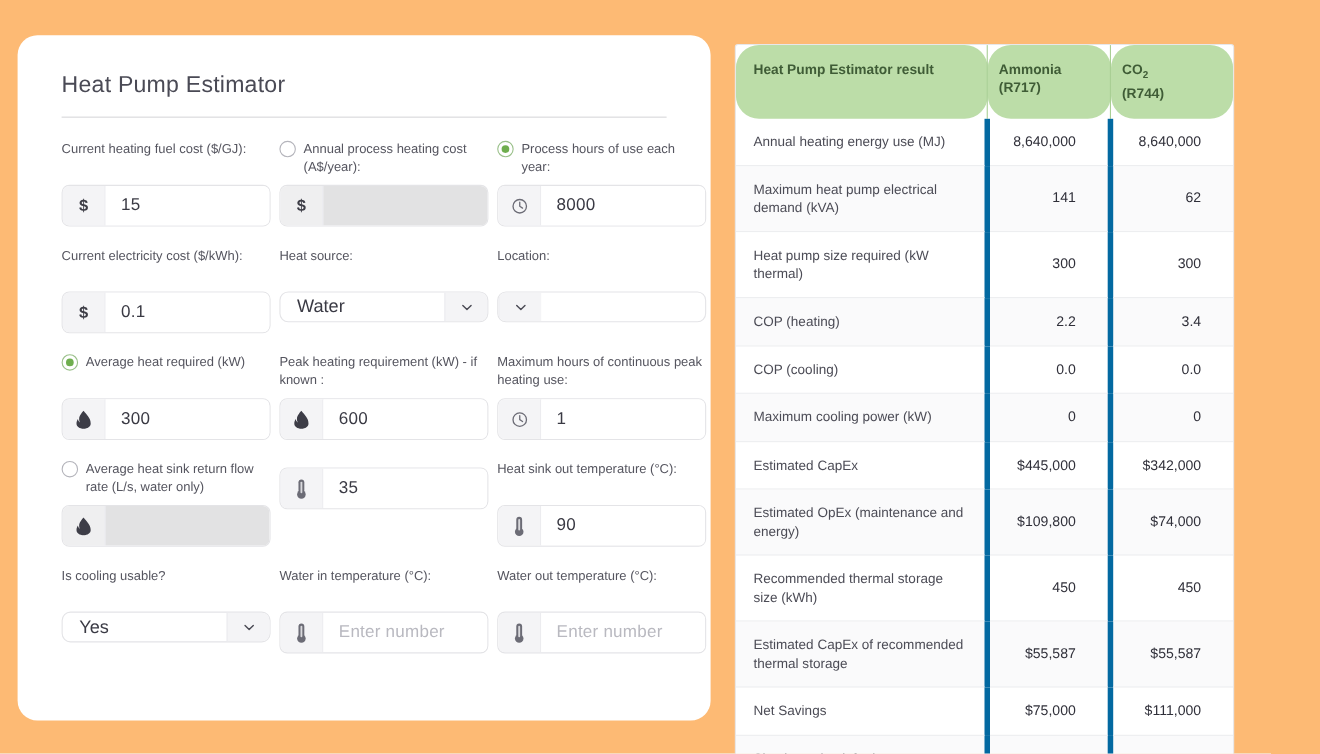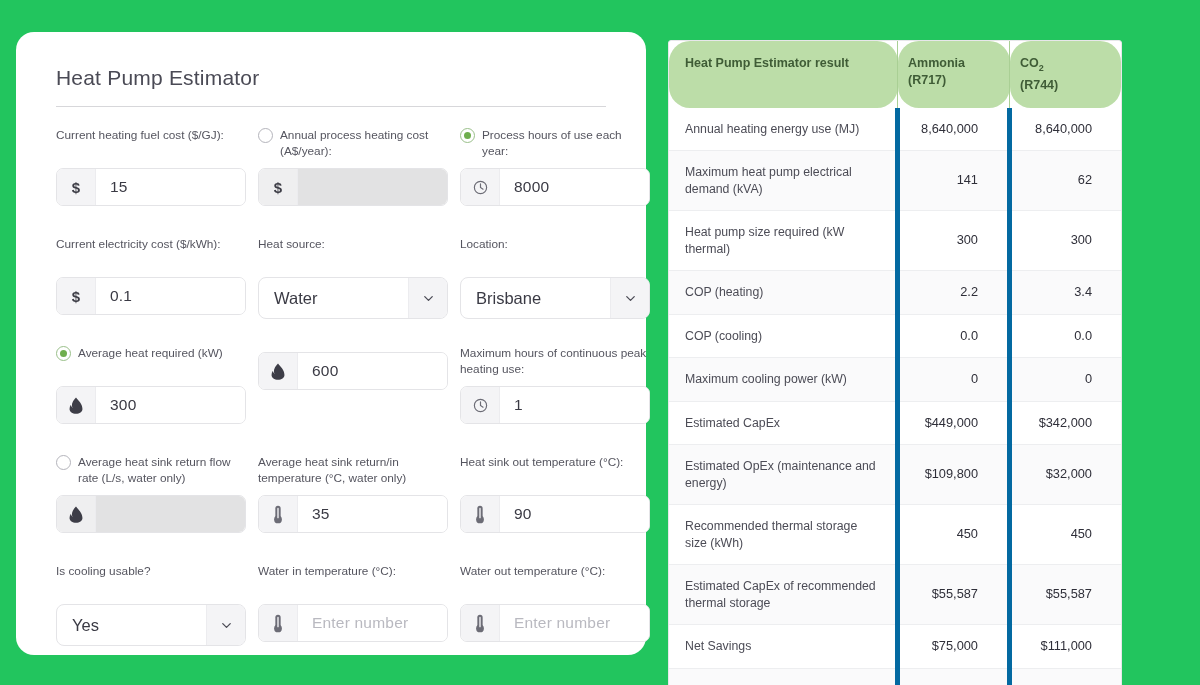--- a/index.html
+++ b/index.html
@@ -9,21 +9,21 @@
     width: 1200px;
     height: 685px;
     overflow: hidden;
     font-family: "Liberation Sans", sans-serif;
     -webkit-font-smoothing: antialiased;
   }
   .page {
     position: relative;
     width: 1200px;
     height: 685px;
-    background: #22c55e;
+    background: #fdba74;
   }
 
   
   .form-card {
     position: absolute;
     left: 16px;
     top: 32px;
     width: 630px;
     height: 623px;
     background: #ffffff;
@@ -47,21 +47,20 @@
     margin: 0 16px 0 16px;
   }
 
   .grid {
     margin-top: 20px;
     padding: 0 16px;
     display: grid;
     grid-template-columns: 190px 190px 190px;
     column-gap: 8px;
     row-gap: 0px;
-    gap: 12px;
   }
   .field {
     margin-bottom: 4px;
     min-height: 93px;
     box-sizing: border-box;
   }
 
   .label-row {
     display: flex;
     align-items: flex-start;
@@ -137,21 +136,21 @@
   .field-body.placeholder { color: #b9b9c0; }
 
   .input-group.disabled { border-color: #e4e4e7; }
   .input-group.disabled .prefix { background: #efeff0; }
   .input-group.disabled .field-body { background: #e2e2e3; }
 
   
   .select-group {
     margin-top: 7px;
     display: flex;
-    height: 42px;
+    height: 28px;
     border-radius: 8px;
     overflow: hidden;
     border: 1px solid #e4e4e7;
     box-sizing: border-box;
     background: #fff;
     align-items: stretch;
   }
   .select-value {
     flex: 1 1 auto;
     display: flex;
@@ -302,21 +301,20 @@
                   </svg>
                 </span>
               </div>
             </div>
           </div>
           <div class="field">
             <div class="label-row">
               <div class="flabel">Location:</div>
             </div>
             <div class="select-group">
-              <div class="select-value">Brisbane</div>
               <div class="select-caret">
                 <span>
                   <svg width="15" height="15" viewBox="0 0 20 20" fill="none" stroke="#4a4a54" stroke-width="1.7" stroke-linecap="round" stroke-linejoin="round">
                     <path d="M5 7.5l5 5 5-5"></path>
                   </svg>
                 </span>
               </div>
             </div>
           </div>
           <div class="field">
@@ -329,20 +327,23 @@
                 <span>
                   <svg width="14" height="17" viewBox="0 0 16 20" fill="#3d3d47">
                     <path d="M8 0.6C8 0.6 3.2 5.2 3.2 9.6c0 2 1 3.3 1 3.3S2 11.6 2 9.2C0.9 10.7 0.4 12.4 0.4 14c0 3.4 3.4 5.6 7.6 5.6s7.6-2.2 7.6-5.6C15.6 8.2 11 4.6 8 0.6z"></path>
                   </svg>
                 </span>
               </div>
               <div class="field-body">300</div>
             </div>
           </div>
           <div class="field">
+            <div class="label-row">
+              <div class="flabel">Peak heating requirement (kW) - if known :</div>
+            </div>
             <div class="input-group">
               <div class="prefix">
                 <span>
                   <svg width="14" height="17" viewBox="0 0 16 20" fill="#3d3d47">
                     <path d="M8 0.6C8 0.6 3.2 5.2 3.2 9.6c0 2 1 3.3 1 3.3S2 11.6 2 9.2C0.9 10.7 0.4 12.4 0.4 14c0 3.4 3.4 5.6 7.6 5.6s7.6-2.2 7.6-5.6C15.6 8.2 11 4.6 8 0.6z"></path>
                   </svg>
                 </span>
               </div>
               <div class="field-body">600</div>
             </div>
@@ -373,23 +374,20 @@
                 <span>
                   <svg width="14" height="17" viewBox="0 0 16 20" fill="#3d3d47">
                     <path d="M8 0.6C8 0.6 3.2 5.2 3.2 9.6c0 2 1 3.3 1 3.3S2 11.6 2 9.2C0.9 10.7 0.4 12.4 0.4 14c0 3.4 3.4 5.6 7.6 5.6s7.6-2.2 7.6-5.6C15.6 8.2 11 4.6 8 0.6z"></path>
                   </svg>
                 </span>
               </div>
               <div class="field-body"></div>
             </div>
           </div>
           <div class="field">
-            <div class="label-row">
-              <div class="flabel">Average heat sink return/in temperature (°C, water only)</div>
-            </div>
             <div class="input-group">
               <div class="prefix">
                 <span>
                   <svg width="12" height="19" viewBox="0 0 12 20" fill="none">
                     <rect x="3.2" y="0.9" width="5.6" height="13" rx="2.8" fill="#6c6c76"></rect>
                     <circle cx="6" cy="15.2" r="4.1" fill="#6c6c76"></circle>
                     <rect x="5.1" y="3" width="1.8" height="11" rx="0.9" fill="#d9d9dd"></rect>
                   </svg>
                 </span>
               </div>
@@ -507,27 +505,27 @@
             <td class="num">0.0</td>
             <td class="num">0.0</td>
           </tr>
           <tr class="alt">
             <td>Maximum cooling power (kW)</td>
             <td class="num">0</td>
             <td class="num">0</td>
           </tr>
           <tr class="">
             <td>Estimated CapEx</td>
-            <td class="num">$449,000</td>
+            <td class="num">$445,000</td>
             <td class="num">$342,000</td>
           </tr>
           <tr class="alt">
             <td>Estimated OpEx (maintenance and energy)</td>
             <td class="num">$109,800</td>
-            <td class="num">$32,000</td>
+            <td class="num">$74,000</td>
           </tr>
           <tr class="">
             <td>Recommended thermal storage size (kWh)</td>
             <td class="num">450</td>
             <td class="num">450</td>
           </tr>
           <tr class="alt">
             <td>Estimated CapEx of recommended thermal storage</td>
             <td class="num">$55,587</td>
             <td class="num">$55,587</td>

